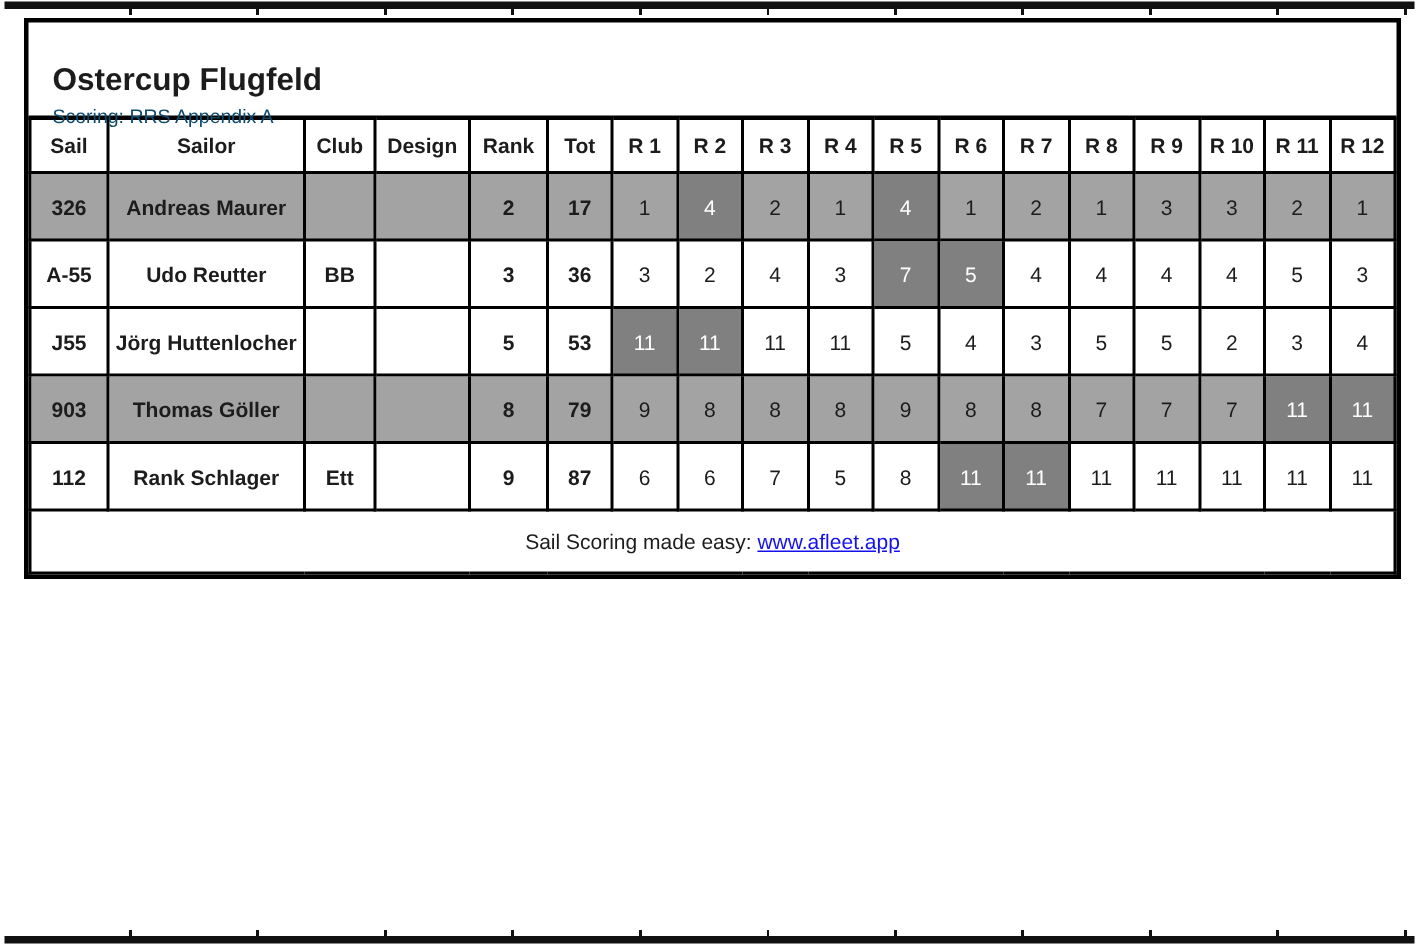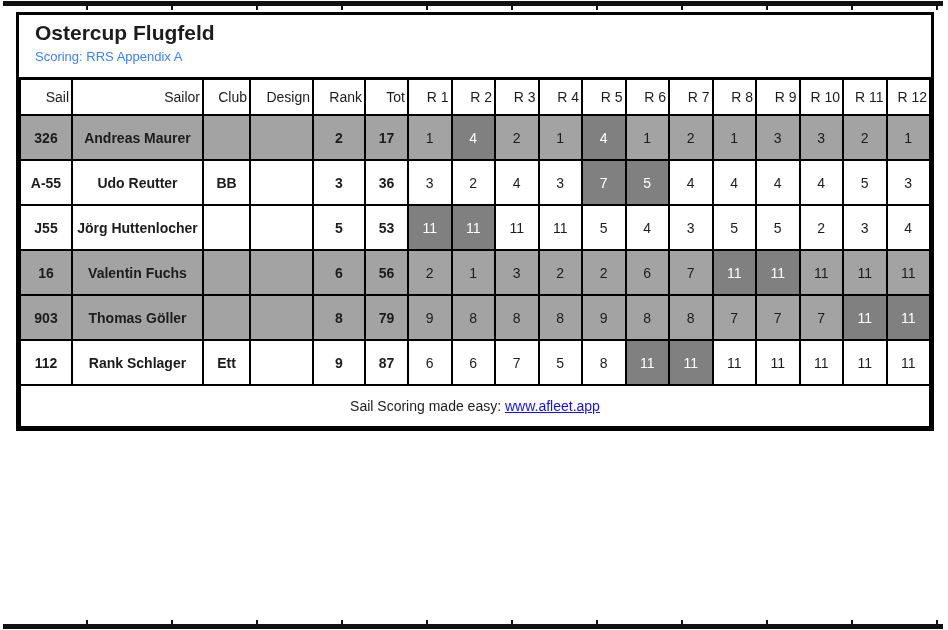--- a/index.html
+++ b/index.html
@@ -28,40 +28,40 @@
   .edge-bar.bottom .ticks { bottom: 5px; }
 
   .scoreboard {
     position: absolute; left: 16px; top: 12px; width: 918px;
     border: 3px solid #000;
     background: #fff;
   }
 
   .title-block {
     height: 63px;
-    padding: 4px 16px 0 16px;
+    padding: 25px 16px 0 16px;
     border-bottom: 1px solid #000;
   }
   .title { font-size: 21px; font-weight: bold; line-height: 28px; }
-  .subtitle { font-size: 13px; color: #3b82f6; margin-top: 2px; }
+  .subtitle { font-size: 13px; color: #0c4a6e; margin-top: 2px; }
 
   table.results {
     border-collapse: collapse;
     width: 100%;
     table-layout: fixed;
   }
   table.results th, table.results td {
     border: 2px solid #000;
     font-size: 14px;
     text-align: center;
     padding: 0 2px;
     overflow: hidden;
     white-space: nowrap;
   }
-  table.results thead th { height: 36px; font-weight: normal; text-align: right; }
+  table.results thead th { height: 36px; font-weight: bold; }
   table.results tbody td { height: 45px; }
   th.h-sailor, td.c-sailor { text-align: left; padding-left: 12px; }
   th.h-sail { text-align: center; }
   td.id-cell { font-weight: bold; }
   tr.alt { background: #a3a3a3; }
   td.discard { background: #808080; color: #ffffff; }
   tfoot td.footer-cell {
     height: 42px;
     font-weight: normal;
     font-size: 14px;
@@ -183,40 +183,20 @@
             <td class="score">5</td>
             <td class="score">4</td>
             <td class="score">3</td>
             <td class="score">5</td>
             <td class="score">5</td>
             <td class="score">2</td>
             <td class="score">3</td>
             <td class="score">4</td>
           </tr>
           <tr class="alt">
-            <td class="id-cell c-sail">16</td>
-            <td class="id-cell c-sailor">Valentin Fuchs</td>
-            <td class="id-cell c-club"></td>
-            <td class="id-cell c-design"></td>
-            <td class="id-cell c-rank">6</td>
-            <td class="id-cell c-tot">56</td>
-            <td class="score">2</td>
-            <td class="score">1</td>
-            <td class="score">3</td>
-            <td class="score">2</td>
-            <td class="score">2</td>
-            <td class="score">6</td>
-            <td class="score">7</td>
-            <td class="score discard">11</td>
-            <td class="score discard">11</td>
-            <td class="score">11</td>
-            <td class="score">11</td>
-            <td class="score">11</td>
-          </tr>
-          <tr class="alt">
             <td class="id-cell c-sail">903</td>
             <td class="id-cell c-sailor">Thomas Göller</td>
             <td class="id-cell c-club"></td>
             <td class="id-cell c-design"></td>
             <td class="id-cell c-rank">8</td>
             <td class="id-cell c-tot">79</td>
             <td class="score">9</td>
             <td class="score">8</td>
             <td class="score">8</td>
             <td class="score">8</td>

